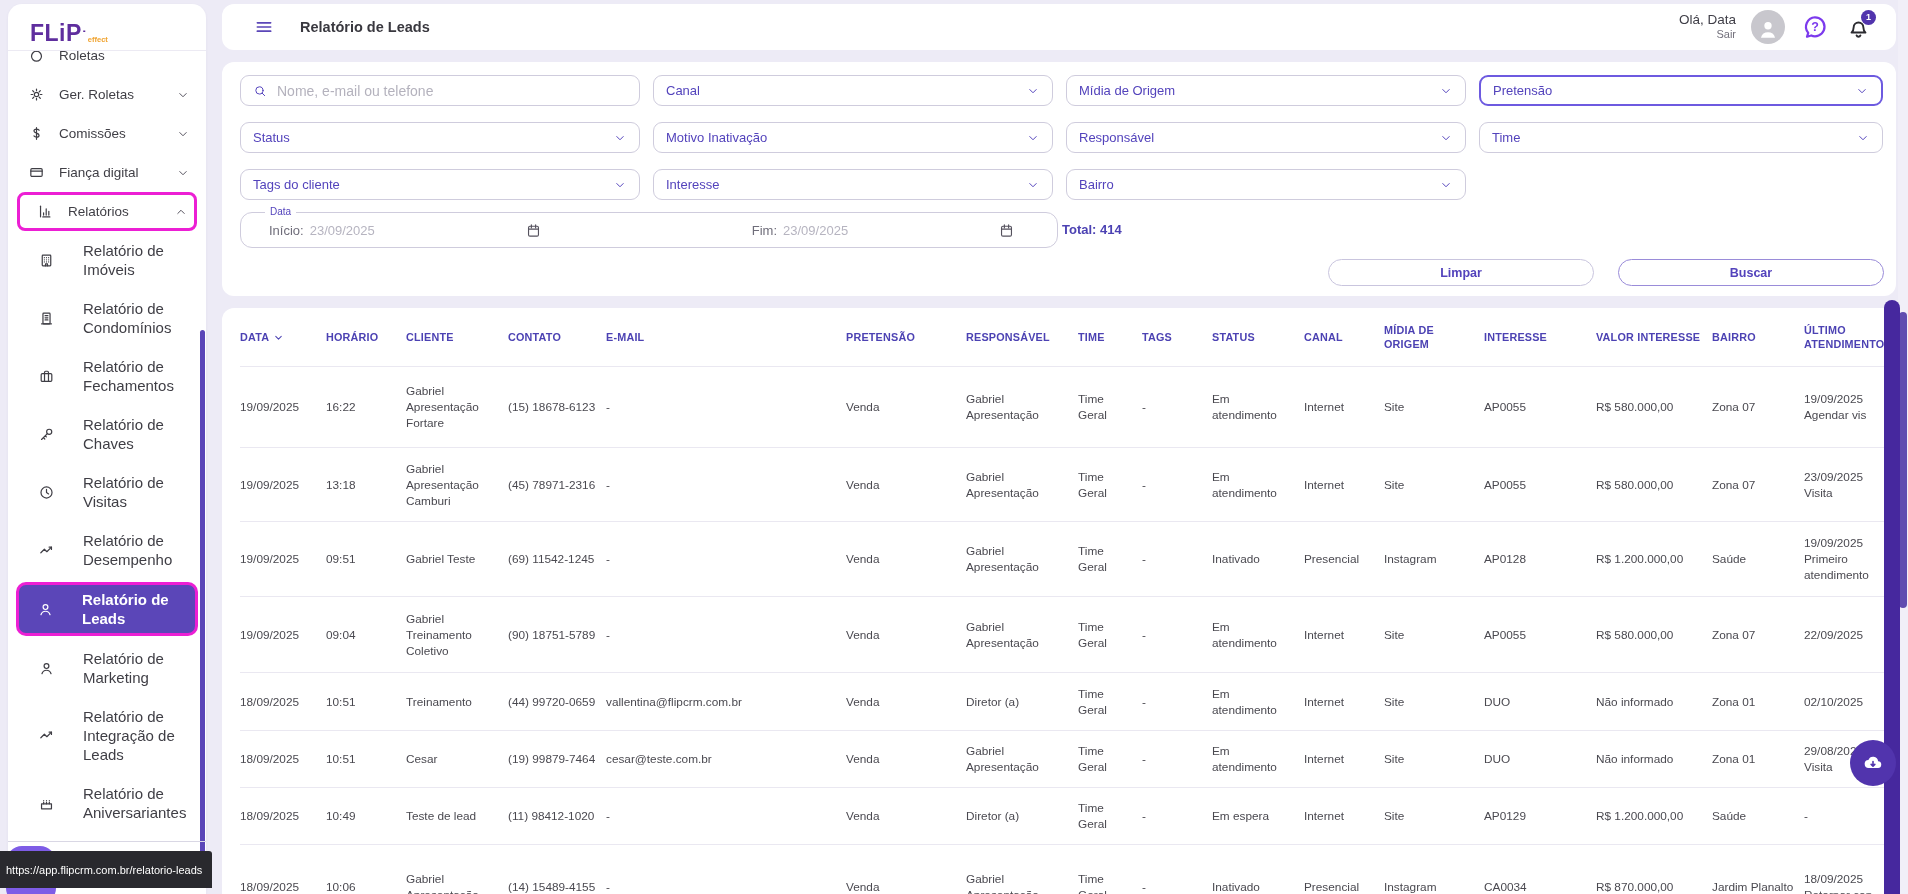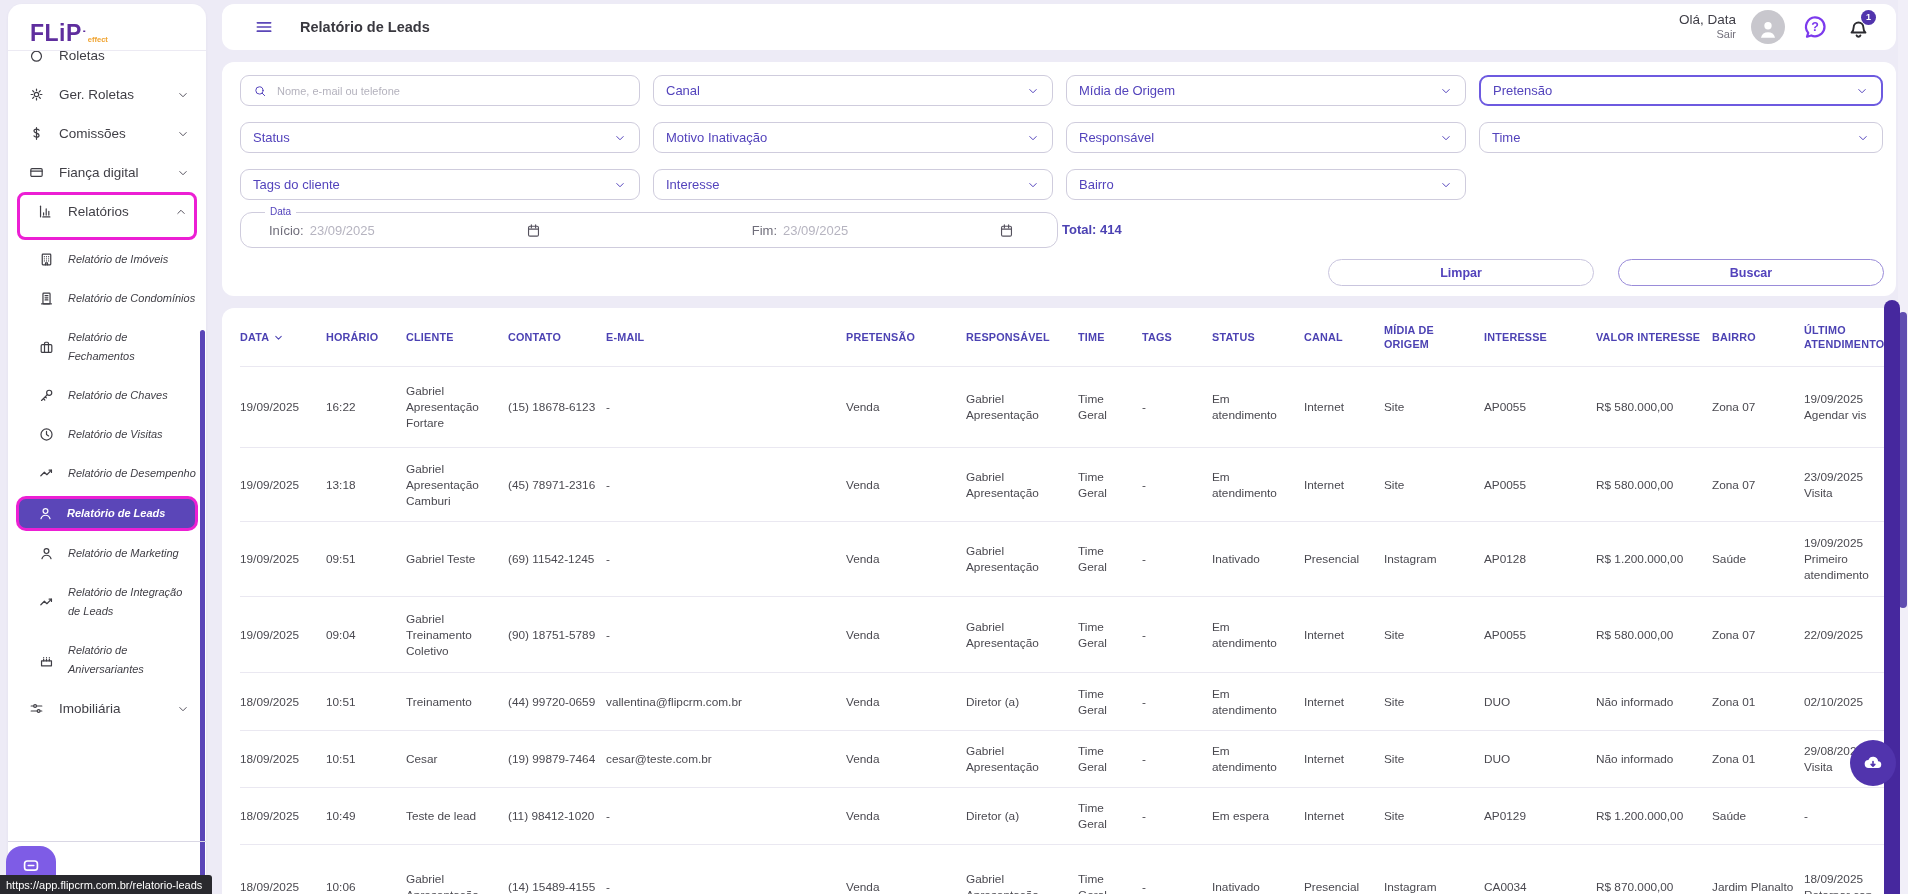--- a/index.html
+++ b/index.html
@@ -11,31 +11,31 @@
   .sidebar{position:absolute;left:8px;top:4px;width:198px;height:890px;background:#fff;
            border-radius:14px 14px 0 0;box-shadow:0 1px 3px rgba(60,50,120,.06);}
   .logo-row{height:47px;border-bottom:1px solid #eceaf3;display:flex;align-items:flex-end;padding:8px 0 6px 22px;box-sizing:border-box;}
   .logo-main{font-size:23px;font-weight:bold;color:#5f2e9e;letter-spacing:0.5px;line-height:22px;}
   .logo-dot{color:#5f2e9e;font-weight:bold;font-size:15px;vertical-align:top;}
   .logo-suffix{font-size:7.5px;color:#f0a32f;font-weight:bold;margin-left:1px;}
   .nav{position:relative;height:780px;overflow:hidden;}
   .nav-item{display:flex;align-items:center;gap:14px;padding:10px 16px 10px 20px;font-size:13.5px;color:#3f3e45;line-height:19px;cursor:pointer;}
   .nav-item.partial{margin-top:-15px;}
   .nav-item .chev{margin-left:auto;color:#55525e;}
-  .nav-item.highlight{border:3px solid #ec1fd4;border-radius:8px;margin:0 9px;padding:7px 6px 16px 17px;}
-  .nav-sub{display:flex;align-items:center;gap:13px;padding:10px 10px 10px 30px;font-size:11px;color:#3f3e45;line-height:19px;cursor:pointer;font-style:italic;}
+  .nav-item.highlight{border:3px solid #ec1fd4;border-radius:8px;margin:0 9px;padding:7px 6px 7px 17px;}
+  .nav-sub{display:flex;align-items:center;gap:28px;padding:10px 10px 10px 30px;font-size:15px;color:#3f3e45;line-height:19px;cursor:pointer;}
   .nav-sub.active{background:#5b46b8;color:#fff;border:3px solid #ec1fd4;border-radius:10px;margin:3px 8px;padding:5px 8px 5px 18px;font-weight:bold;}
   .icn{display:inline-flex;flex:0 0 auto;}
   .icn svg{width:17px;height:17px;stroke:currentColor;fill:none;stroke-width:1.7;stroke-linecap:round;stroke-linejoin:round;}
   .icn.sm svg{width:14px;height:14px;}
   .side-scroll{position:absolute;right:1px;top:326px;width:5px;height:548px;background:#5b46b8;border-radius:3px;}
   .side-divider{position:absolute;left:0;right:0;bottom:52px;border-top:1px solid #d9d7e4;}
   .chat-fab{position:absolute;left:6px;top:846px;width:50px;height:58px;border-radius:16px;background:#7e5ce6;z-index:5;display:flex;justify-content:center;padding-top:9px;box-sizing:border-box;}
   .chat-fab svg{width:22px;height:22px;stroke:#fff;fill:none;stroke-width:1.8;stroke-linecap:round;}
-  .status-bar{position:absolute;left:0;bottom:0;height:19px;background:#29292e;color:#fff;font-size:11px;
+  .status-bar{position:absolute;left:0;bottom:6px;height:37px;background:#29292e;color:#fff;font-size:11px;
               display:flex;align-items:center;padding:0 10px 0 6px;z-index:9;border-top-right-radius:3px;}
 
   
   .header{position:absolute;left:222px;top:4px;width:1674px;height:46px;display:flex;align-items:center;}
   .hamburger{margin-left:32px;color:#5b46b8;cursor:pointer;display:flex;}
   .hamburger svg{width:20px;height:20px;stroke:currentColor;fill:none;stroke-width:2;stroke-linecap:round;}
   .page-title{margin-left:26px;font-size:14.5px;font-weight:bold;color:#39383f;}
   .header-right{margin-left:auto;margin-right:24px;display:flex;align-items:center;gap:15px;}
   .greeting{text-align:right;line-height:14px;}
   .greeting .hi{font-size:13.5px;color:#3f3e47;}
@@ -47,21 +47,21 @@
   .bell-wrap{position:relative;display:flex;cursor:pointer;color:#2b2b30;}
   .bell-wrap svg{width:27px;height:27px;stroke:currentColor;fill:none;stroke-width:1.7;stroke-linecap:round;stroke-linejoin:round;}
   .badge{position:absolute;top:-4px;right:-4px;width:15px;height:15px;border-radius:50%;background:#5134ad;color:#fff;
          font-size:9px;font-weight:bold;display:flex;align-items:center;justify-content:center;}
 
   
   .filters{position:absolute;left:222px;top:62px;width:1674px;height:234px;box-sizing:border-box;padding:13px 12px 0 18px;}
   .filter-grid{display:grid;grid-template-columns:400px 400px 400px 404px;column-gap:13px;row-gap:16px;}
   .control{border:1px solid #cfccdd;border-radius:9px;height:31px;display:flex;align-items:center;padding:0 12px;font-size:13px;box-sizing:border-box;background:#fff;}
   .search-box{gap:8px;color:#5343bc;}
-  .search-box input{border:none;outline:none;flex:1;font-size:11px;font-family:"Liberation Sans",sans-serif;color:#55525e;background:transparent;}
+  .search-box input{border:none;outline:none;flex:1;font-size:14px;font-family:"Liberation Sans",sans-serif;color:#55525e;background:transparent;}
   .search-box input::placeholder{color:#b4b2bd;}
   .dropdown{color:#5343bc;justify-content:space-between;cursor:pointer;}
   .dropdown.active{border:2px solid #6d5ae0;}
   .dropdown .chev{color:#5343bc;}
   .date-row{margin-top:12px;position:relative;}
   .date-fieldset{width:818px;height:36px;border:1px solid #cfccdd;border-radius:12px;display:flex;align-items:center;position:relative;box-sizing:border-box;padding:0 16px;}
   .date-legend{position:absolute;top:-7px;left:24px;background:#fff;padding:0 5px;font-size:10px;color:#5343bc;}
   .date-lbl{font-size:13px;color:#6f6d7a;margin-right:6px;}
   .date-val{font-size:13px;color:#b6b4c0;}
   .cal{color:#55525e;display:flex;}

